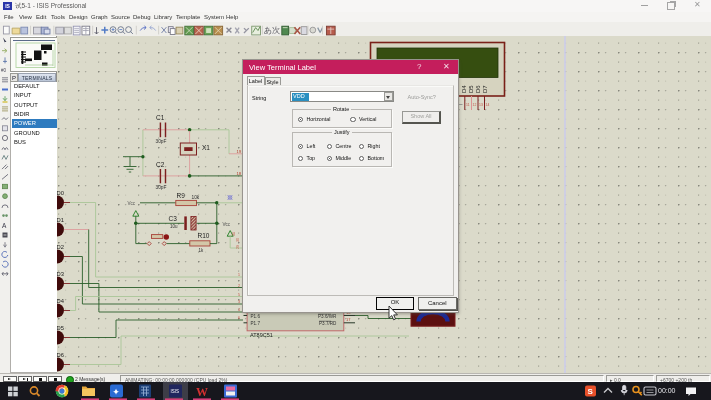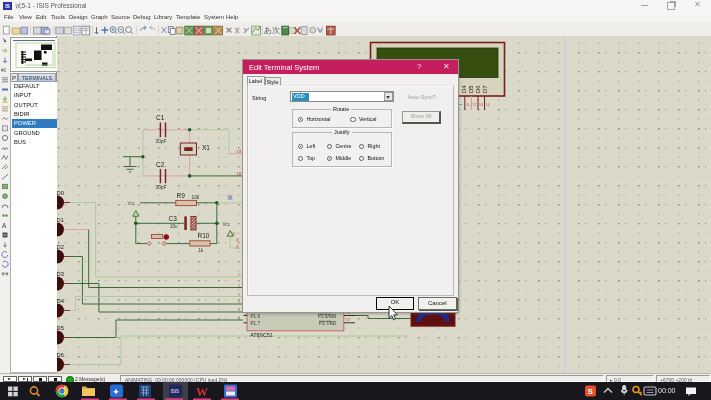--- a/index.html
+++ b/index.html
@@ -355,21 +355,21 @@
   <line x1="243.5" y1="315.5" x2="247.1" y2="315.5" stroke="#283828" stroke-width="1"></line>
   <line x1="243.5" y1="322.8" x2="247.1" y2="322.8" stroke="#283828" stroke-width="1"></line>
   <polyline points="355,315.5 368,315.5 368,318.5 411,318.5" fill="none" stroke="#2a5f2a" stroke-width="0.9"></polyline>
   <text x="250" y="337" font-size="5.5" fill="#222">AT89C51</text>
   <rect x="411" y="309.8" width="44" height="16.4" fill="#5c1010" stroke="#7c1f1f"></rect>
   <path d="M418.5 321.5 A 14.5 9.5 0 0 1 447.5 321.5" fill="none" stroke="#1c2a96" stroke-width="4.4"></path>
 </g>
 </svg>
 <div class="abs" id="dlg" style="left:243px;top:60px;width:215px;height:252px;background:#f1f0ee;box-shadow:0 0 0 1px #98948e,1px 2px 3px rgba(80,80,70,0.45);font-family:'Liberation Sans',sans-serif;">
   <div class="abs" style="left:0;top:0;width:215px;height:14px;background:#c41e5c;">
-    <div class="abs" style="left:6px;top:0;font-size:7.5px;line-height:15px;color:#fff;">Edit Terminal System</div>
+    <div class="abs" style="left:6px;top:0;font-size:7.5px;line-height:15px;color:#fff;">View Terminal Label</div>
     <div class="abs" style="left:174px;top:0;font-size:8px;line-height:14px;color:#f2d7e2;">?</div>
     <div class="abs" style="left:200px;top:0;font-size:8px;line-height:14px;color:#f4dce6;">✕</div>
   </div>
   <div class="abs" style="left:3.5px;top:16px;width:18px;height:9px;background:#f2f1ef;border:1px solid #9a9a96;border-bottom:none;box-sizing:border-box;font-size:5.5px;text-align:center;line-height:9px;color:#111;z-index:2;">Label</div>
   <div class="abs" style="left:21.5px;top:17px;width:16px;height:8px;background:#ecebe8;border:1px solid #9a9a96;border-bottom:none;box-sizing:border-box;font-size:5.5px;text-align:center;line-height:8px;color:#111;">Style</div>
   <div class="abs" style="left:3.5px;top:25px;width:207px;height:210.5px;background:#f1f0ee;border:1px solid #bdbbb7;border-top-color:#e8e7e4;box-sizing:border-box;box-shadow:inset 1px 1px 0 #fafaf8;"></div>
   <div class="abs" style="left:9px;top:34.5px;font-size:5.5px;color:#111;">String</div>
   <div class="abs" style="left:47px;top:30.5px;width:104px;height:11.5px;background:#fff;border:1px solid #8a8a86;box-sizing:border-box;">
     <div class="abs" style="left:1px;top:1.5px;width:16px;height:7.5px;background:#2a8fc0;color:#fff;font-size:5.5px;line-height:7.5px;padding-left:1px;">VDD</div>
   </div>

